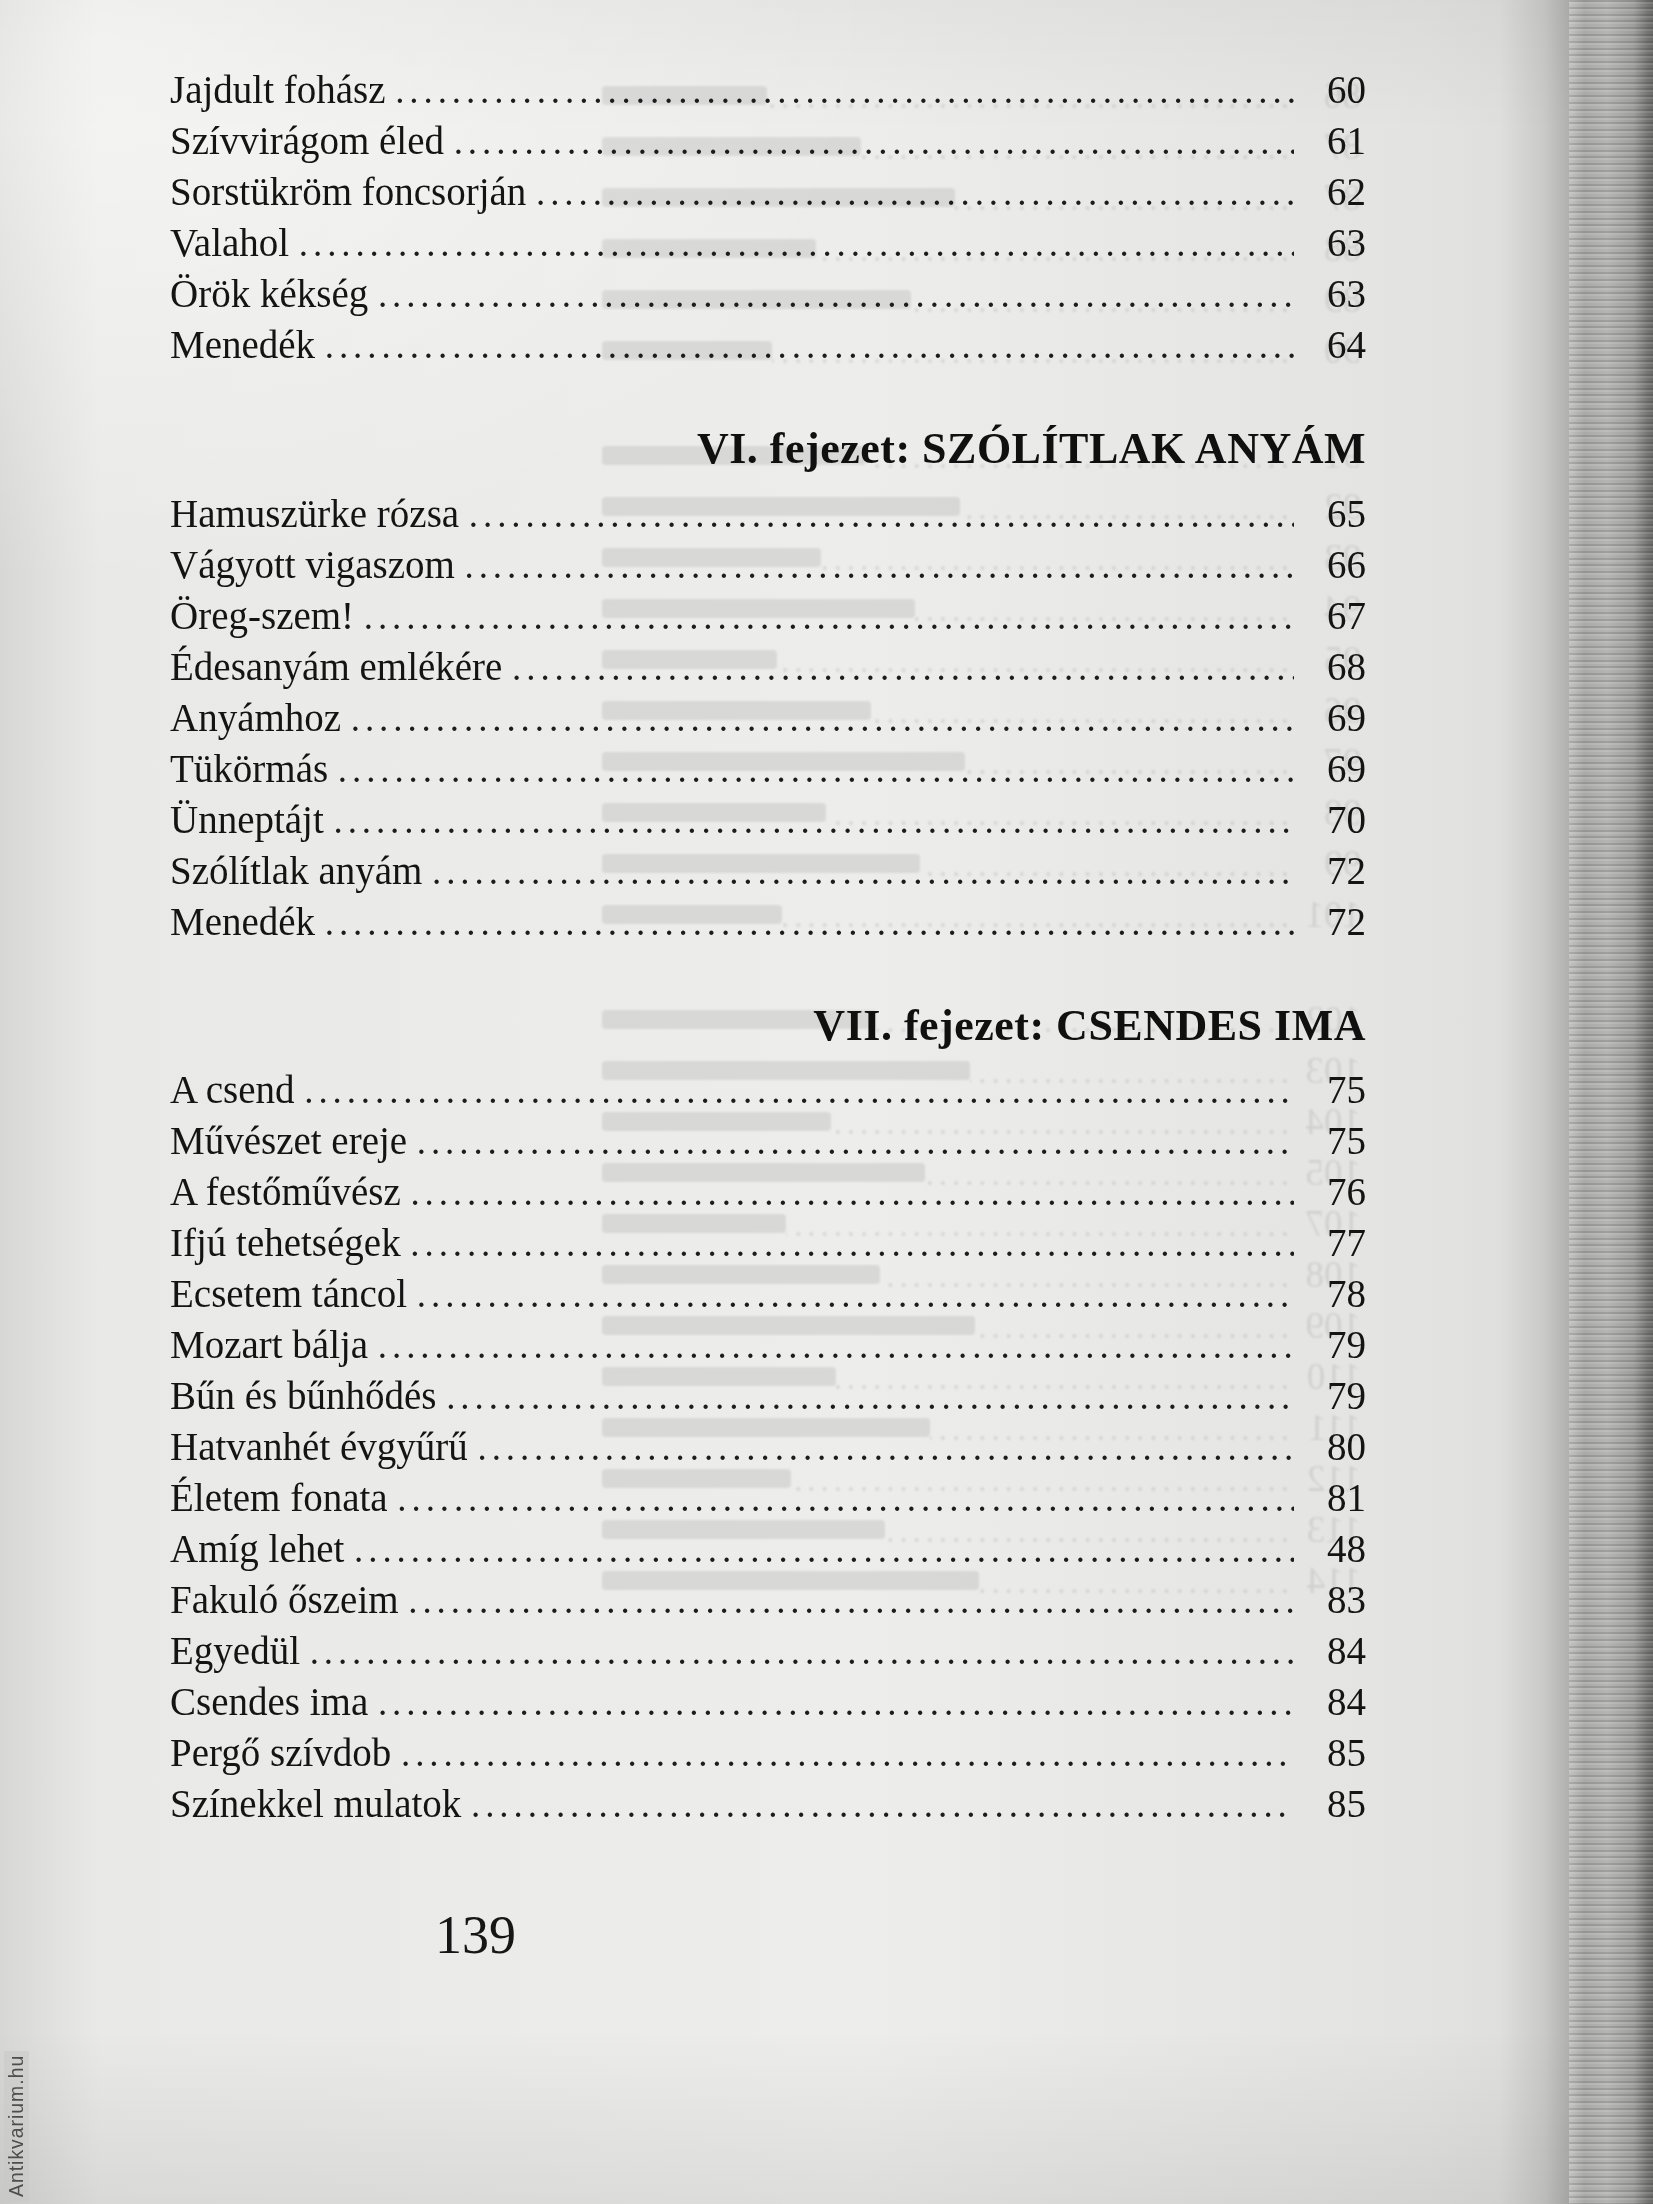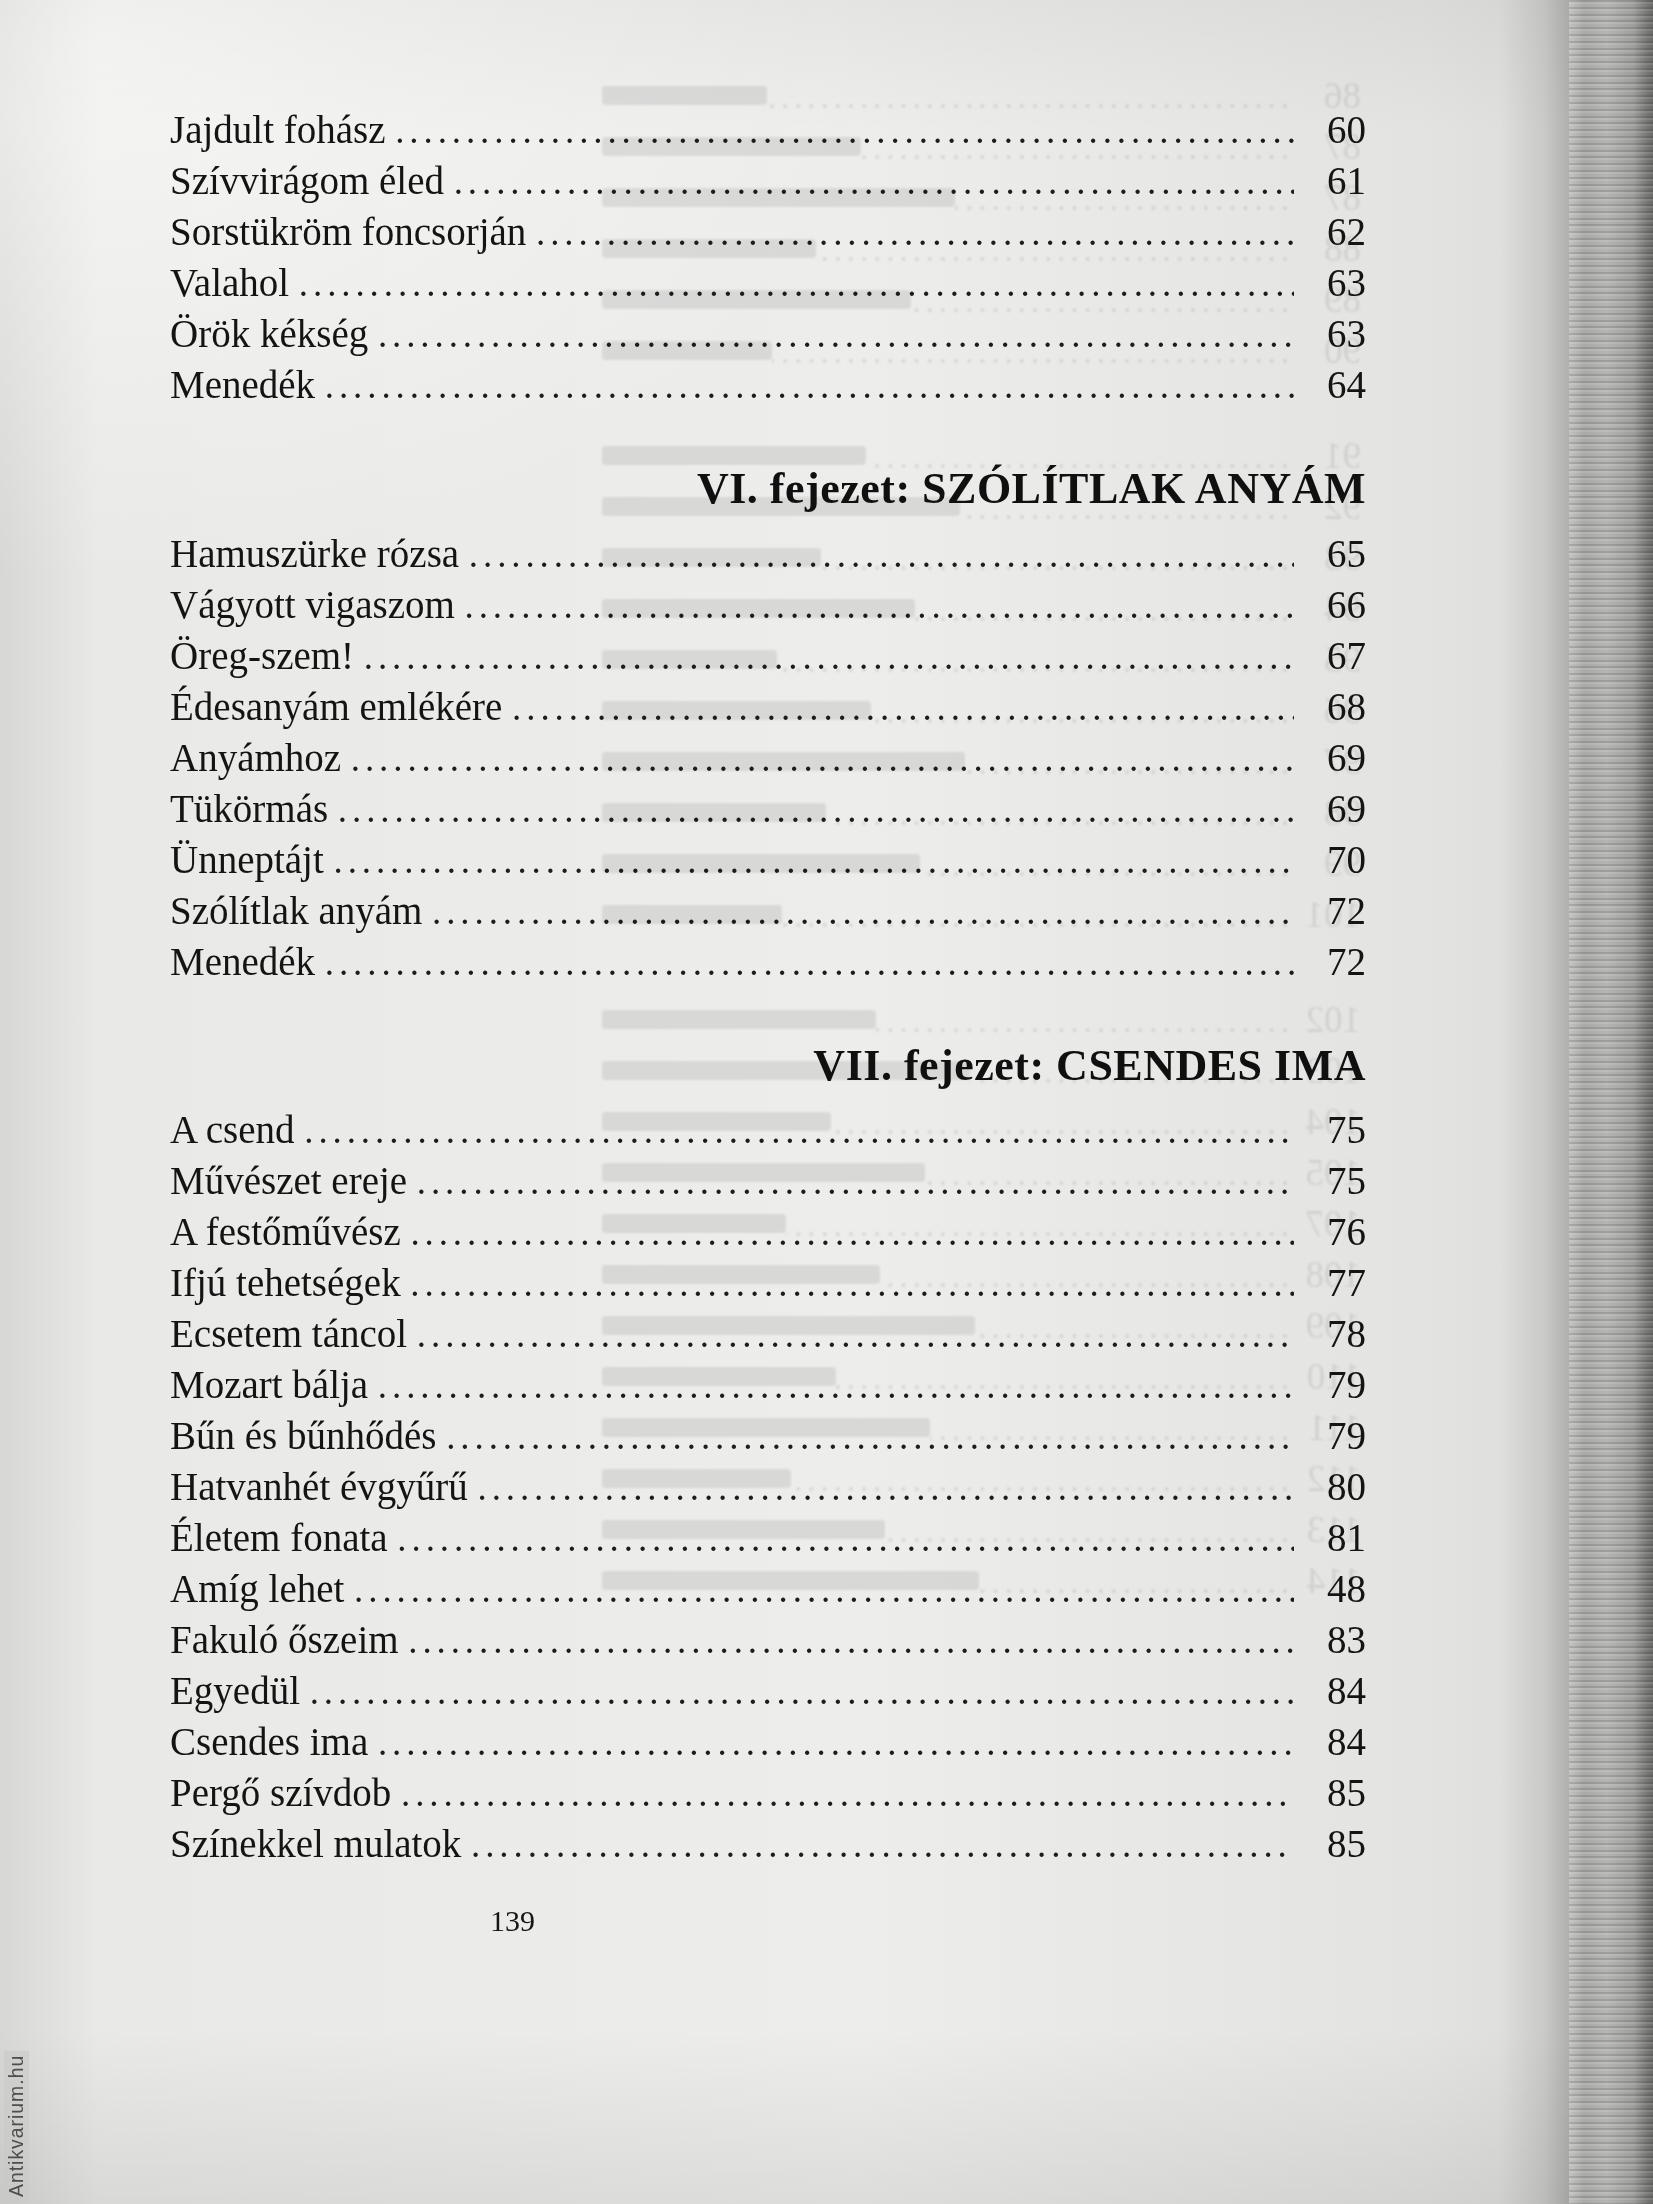--- a/index.html
+++ b/index.html
@@ -12,21 +12,20 @@
       radial-gradient(1261px 873px at 6% 2%, rgba(255,255,255,.55), rgba(255,255,255,0) 62%),
       linear-gradient(180deg, rgba(0,0,0,0.04) 0, rgba(0,0,0,0) 6%, rgba(0,0,0,0) 92%, rgba(0,0,0,0.07) 100%),
       linear-gradient(90deg, #d7d7d5 0%, #e9e9e7 6%, #ededeb 52%, #e3e3e1 86%, #d8d8d6 100%),
       #e8e8e6;
   }
 
   
   .content{
     position:absolute;left:61px;top:64px;width:1305px;
     color:#141414;
-    margin-top:40px;
   }
   .toc-section{display:block;}
   .chapter-heading{
     margin:52px 0 11.6px 0;
     font-size:44px;line-height:54px;font-weight:bold;
     color:#101010;letter-spacing:0.5px;text-align:right;
   }
   .toc-row{
     display:flex;align-items:baseline;
     margin-left:109px;
@@ -41,21 +40,21 @@
   }
   .leader::after{
     content:"...........................................................................................................................................";
     letter-spacing:4.9px;font-size:37px;
   }
   .entry-page{min-width:66px;text-align:right;white-space:nowrap;}
 
   
   .page-number-display{
     position:absolute;left:435px;top:1904px;width:155px;
-    text-align:center;font-size:30px;color:#161616;
+    text-align:left;font-size:54px;color:#161616;
   }
 
   
   .ghost{
     position:absolute;left:602px;top:70px;width:759px;
     transform:scaleX(-1);
     opacity:.13;filter:blur(1.1px);
     color:#4c4c4c;
     pointer-events:none;
   }

